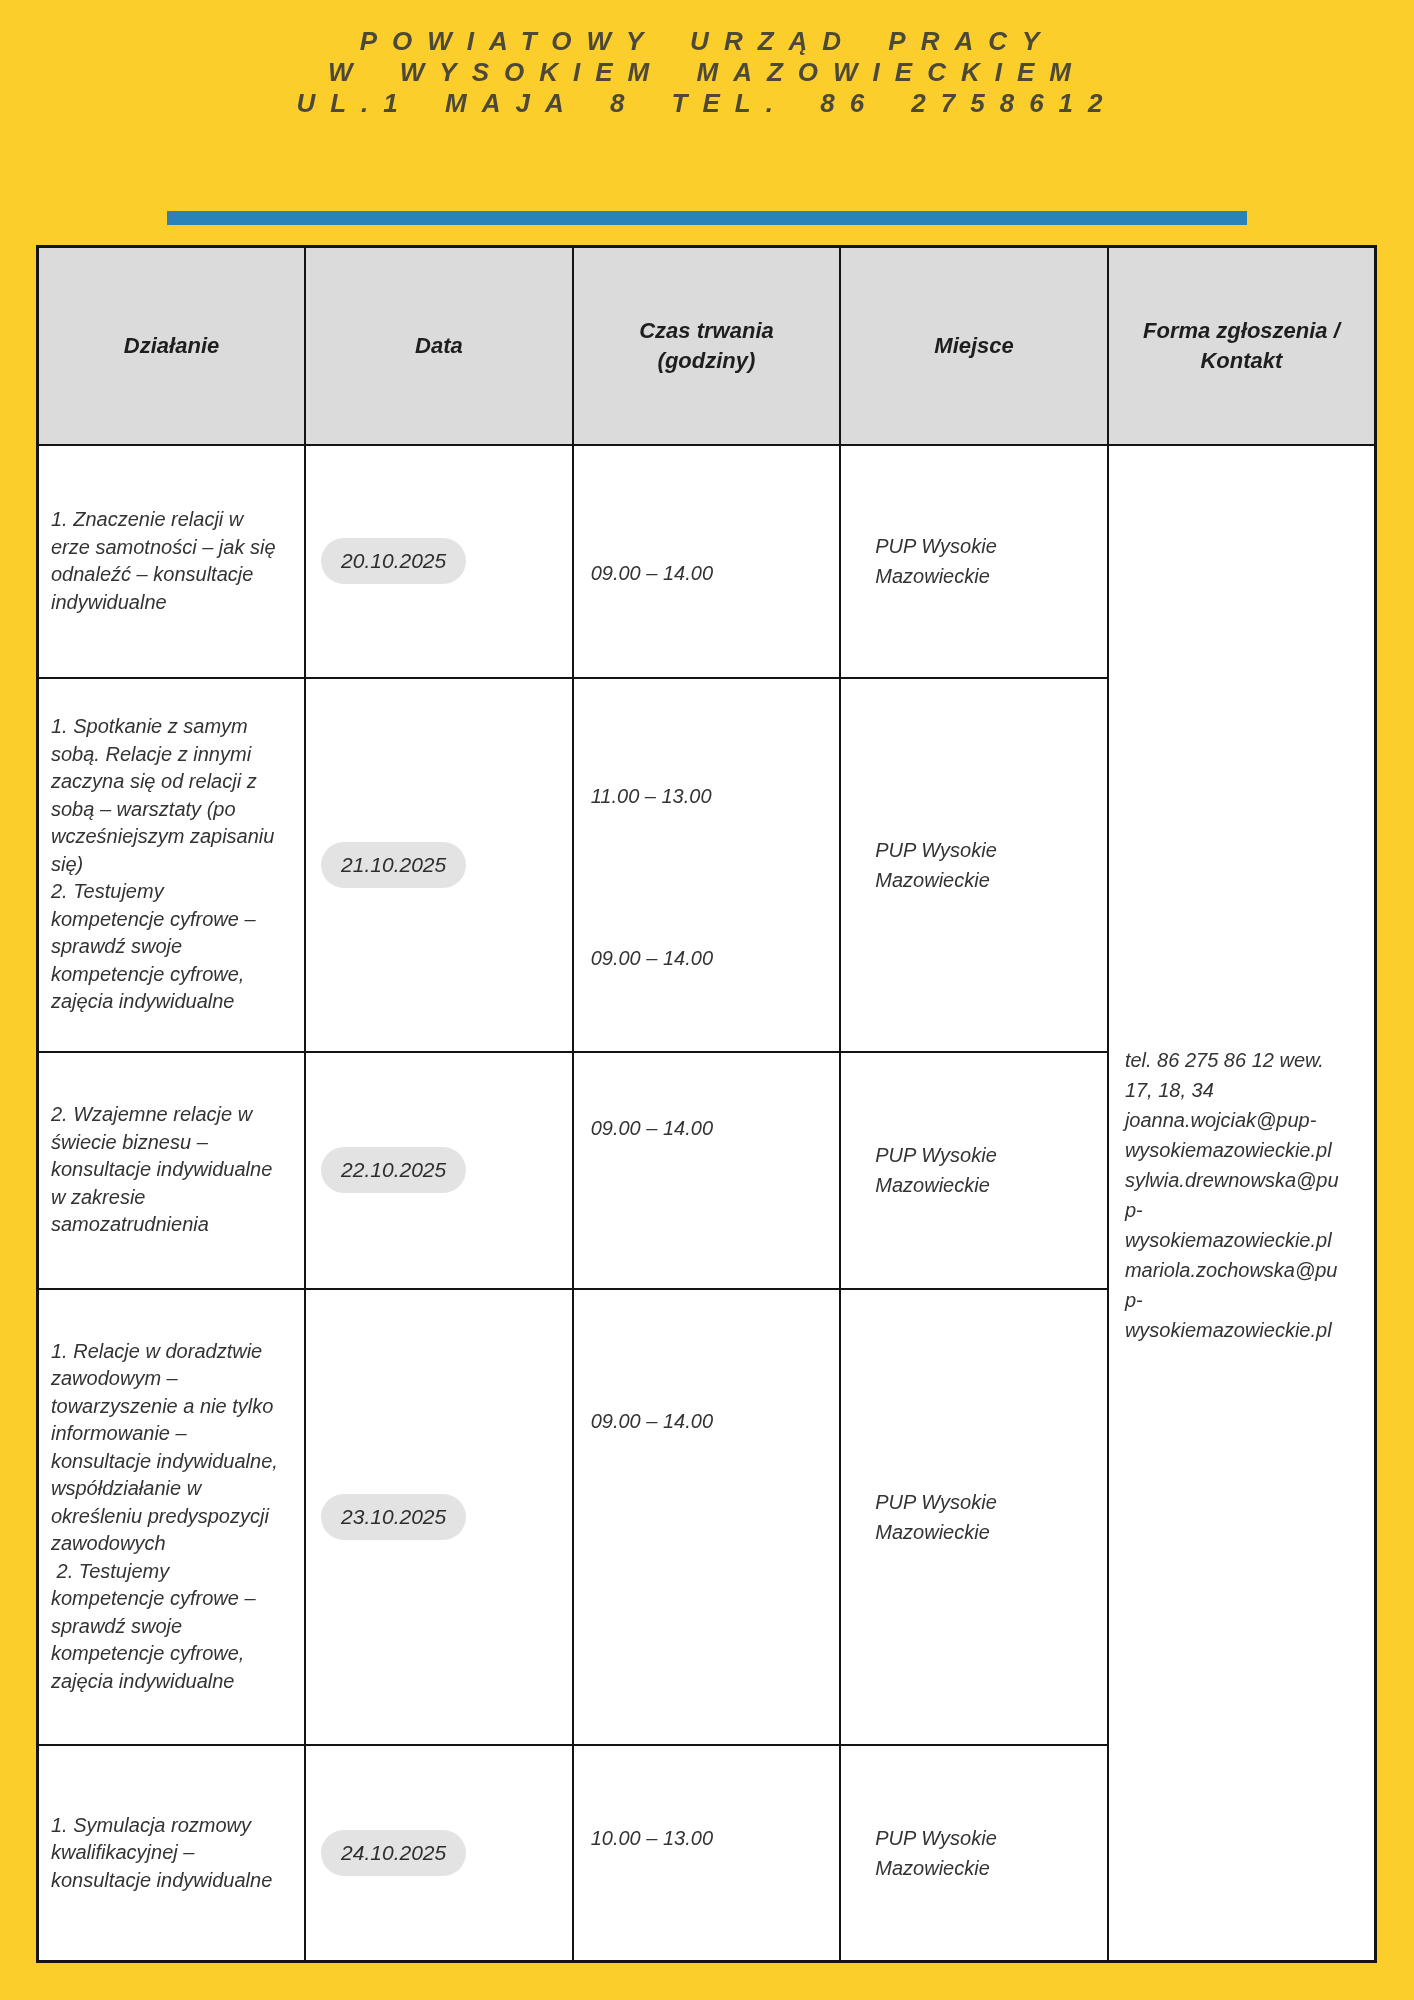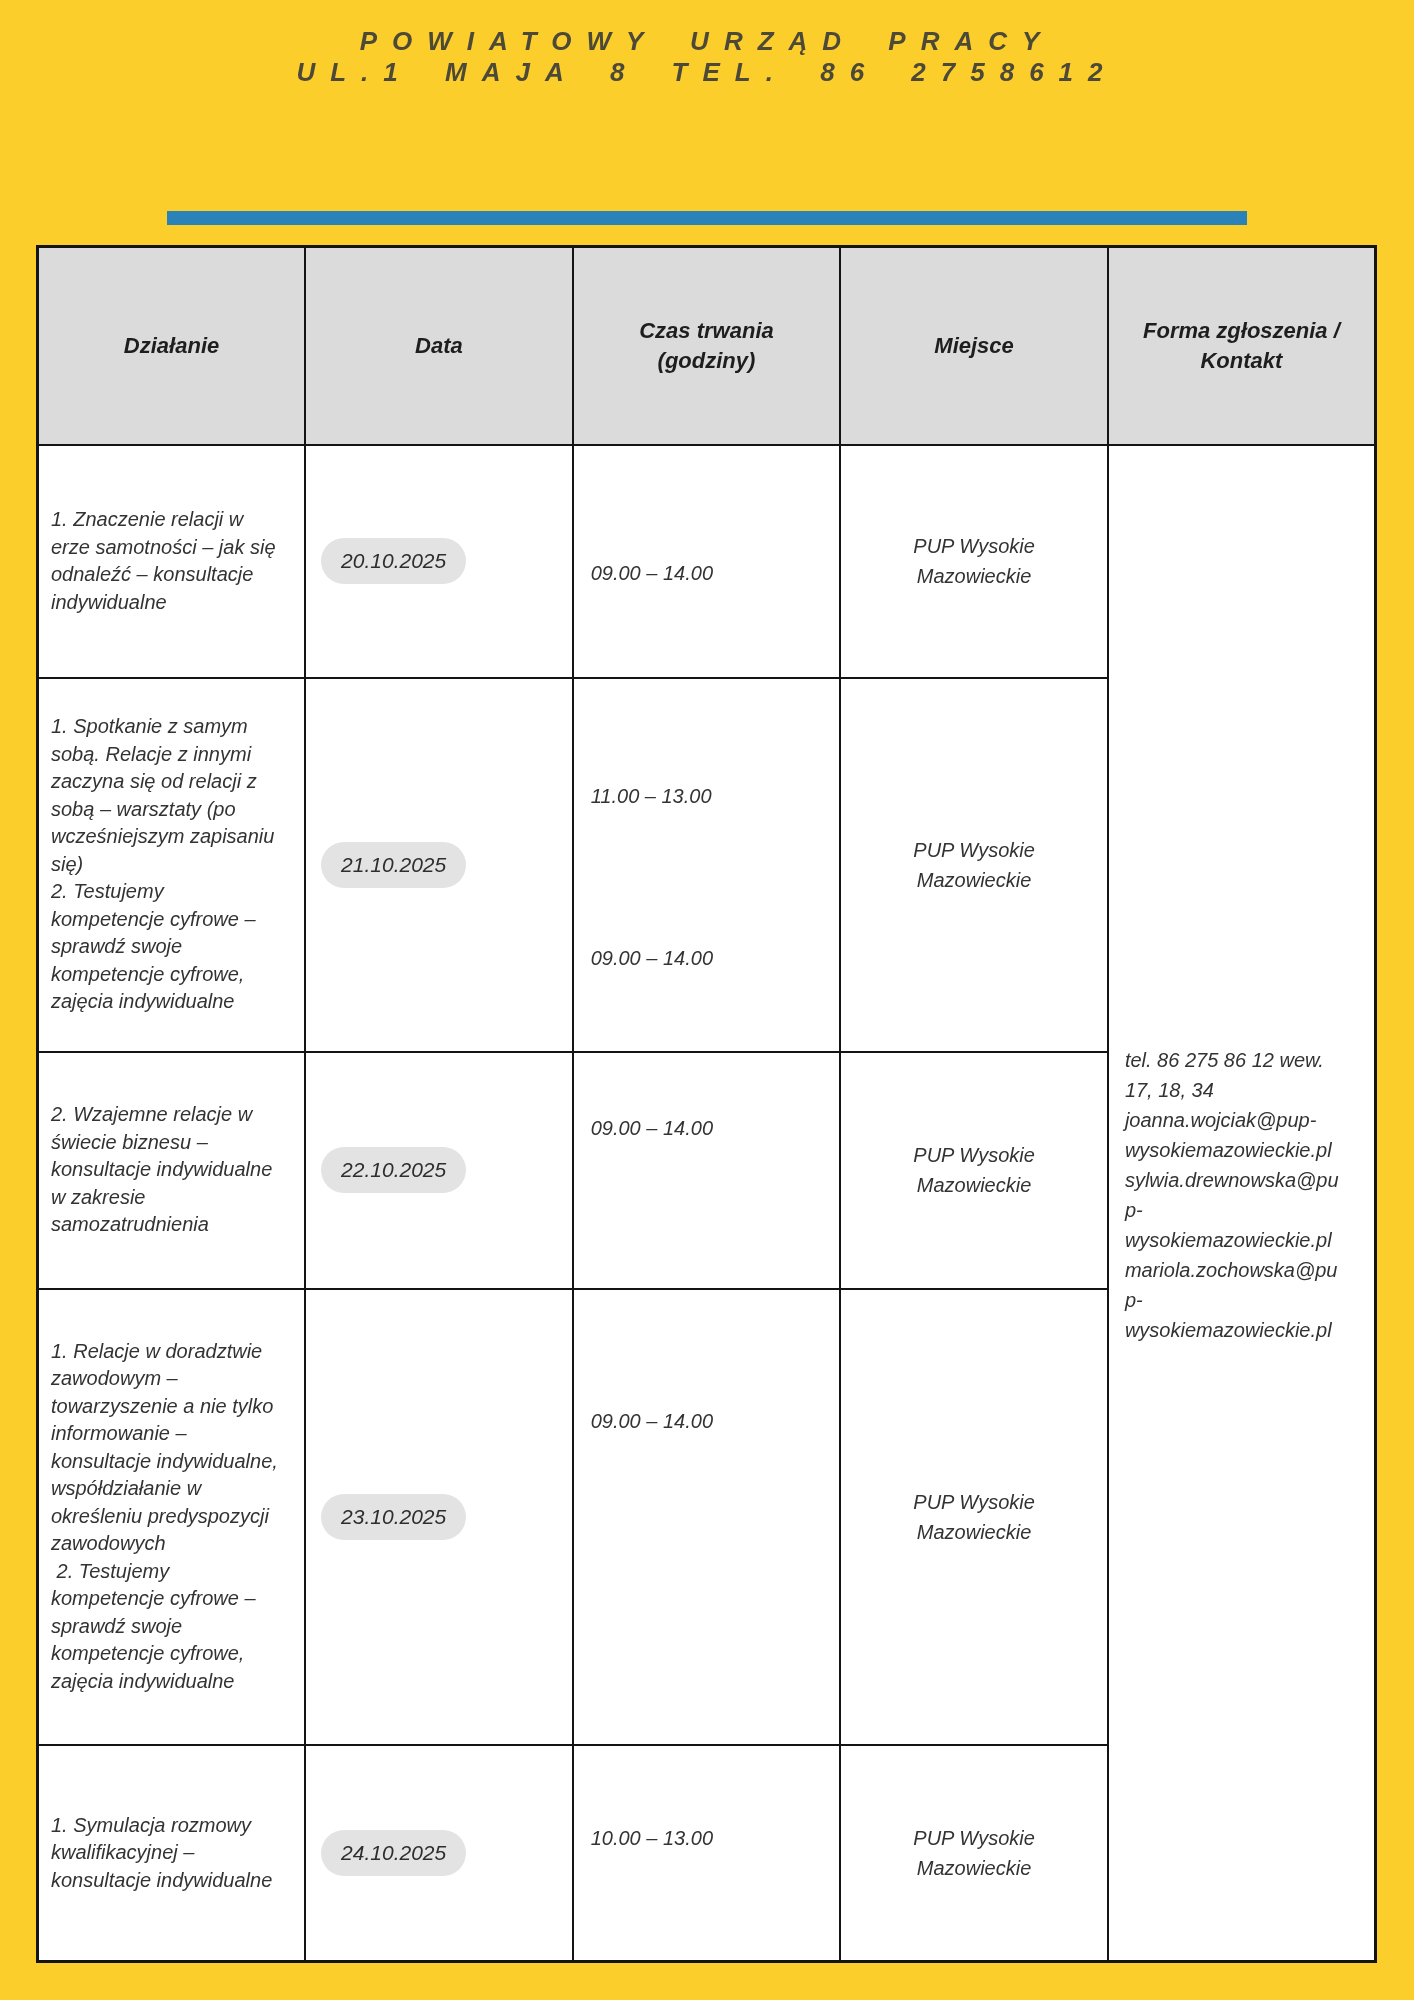--- a/index.html
+++ b/index.html
@@ -100,21 +100,20 @@
   td.times {
     vertical-align: middle;
     text-align: left;
     padding: 0 6px 0 17px;
     font-size: 20px;
     color: var(--cell-text, #333333);
   }
   .tl { height: 30px; line-height: 30px; white-space: nowrap; margin-top: 24px; }
   td.place {
     vertical-align: middle;
-    text-align: center;
     font-size: 20px;
     line-height: 30px;
     color: var(--cell-text, #333333);
     padding: 12px 34px;
   }
   td.contact {
     vertical-align: middle;
     text-align: left;
     font-size: 20px;
     line-height: 30px;
@@ -123,20 +122,21 @@
   }
   .contact-line { min-height: 30px; white-space: nowrap; }
 </style>
 </head>
 <body>
 
 <div class="page">
 
   <header class="masthead">
     <div class="m-line">POWIATOWY URZĄD PRACY</div>
+    <div class="m-line">W WYSOKIEM MAZOWIECKIEM</div>
     <div class="m-line">UL.1 MAJA 8 TEL. 86 2758612</div>
     <div class="blue-bar"></div>
   </header>
 
   <table class="schedule">
     <colgroup>
       <col style="width:20%">
         <col style="width:20%">
         <col style="width:20%">
         <col style="width:20%">

